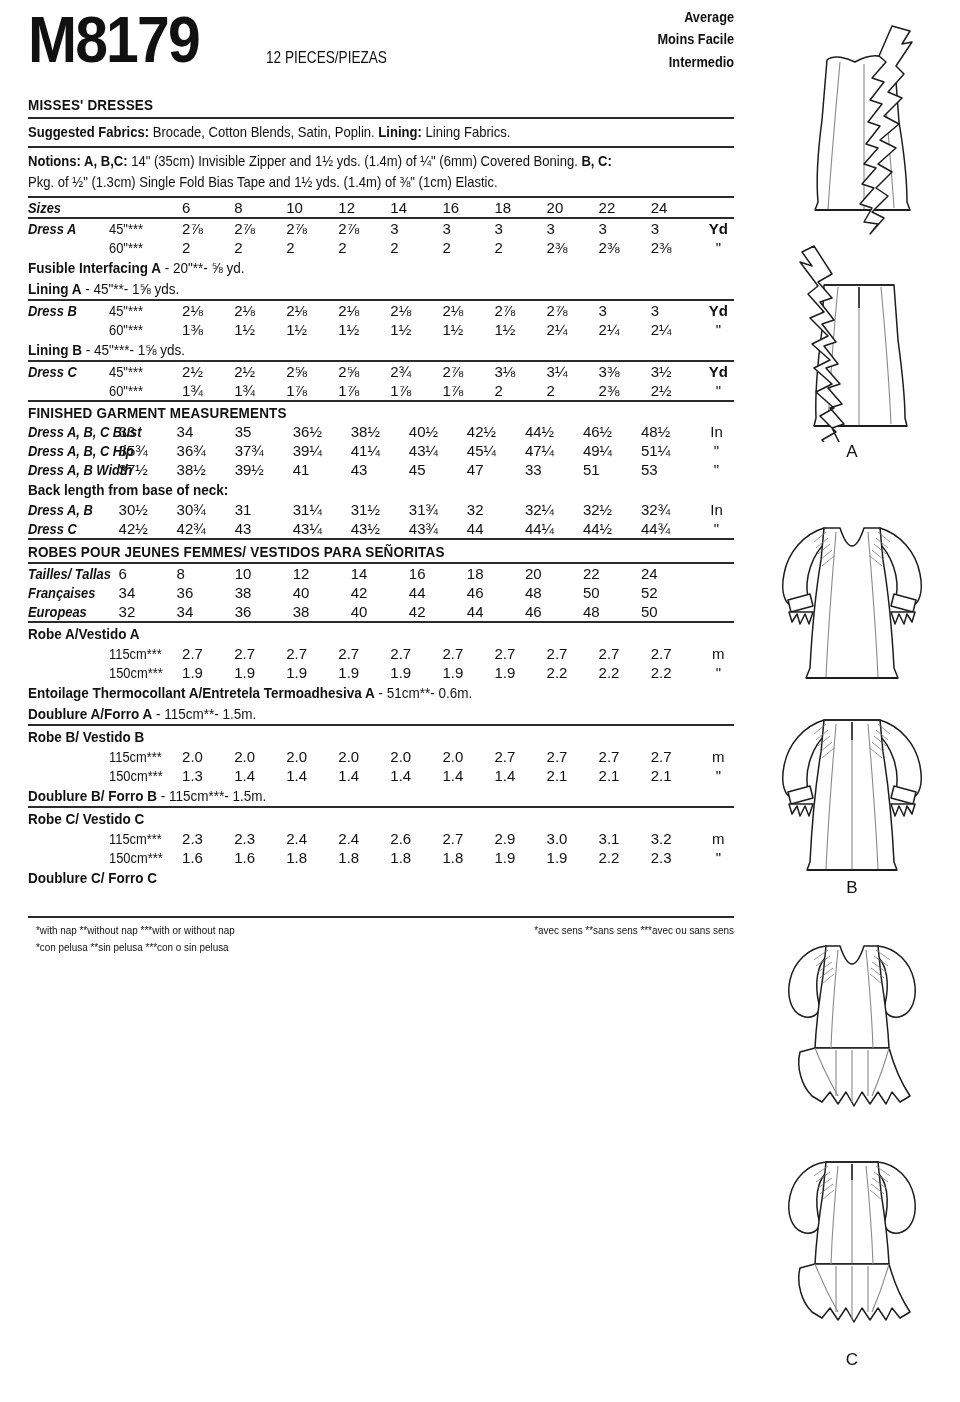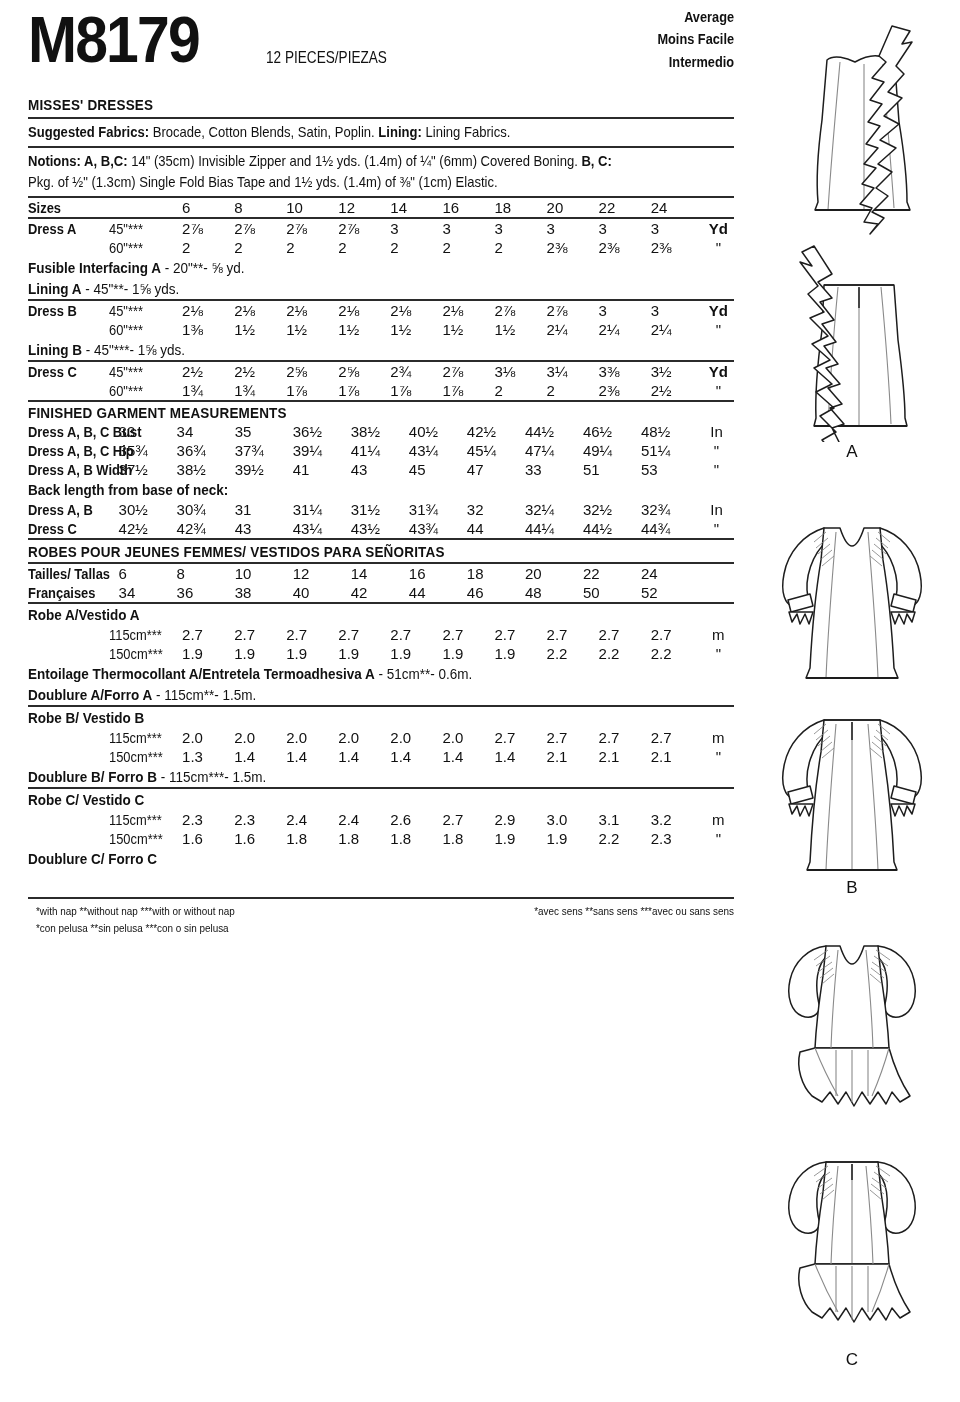--- a/index.html
+++ b/index.html
@@ -49,21 +49,21 @@
     transform:scaleX(0.9); transform-origin:left center; width:111%;
   }
   .para b { font-weight:bold; }
 
   
   .tbl { width:100%; border-collapse:collapse; table-layout:fixed; }
   .tbl td {
     font-size:15px; padding:1px 0; vertical-align:baseline;
     white-space:nowrap;
   }
-  .c-lab  { width:78px; font-weight:bold; }
+  .c-lab  { width:78px; font-weight:bold;font-style:italic; }
   .c-wid  { width:70px; }
   .c-num  { width:50px; text-align:left; }
   .c-unit { width:30px; text-align:center; }
   .sq     { transform:scaleX(0.86); transform-origin:left center; display:inline-block; }
   .bold   { font-weight:bold; }
 
   .oneline {
     font-size:15px; font-weight:bold; padding:2px 0;
     transform:scaleX(0.9); transform-origin:left center; white-space:nowrap;
   }
@@ -370,20 +370,34 @@
         <td class="c-num">34</td>
         <td class="c-num">36</td>
         <td class="c-num">38</td>
         <td class="c-num">40</td>
         <td class="c-num">42</td>
         <td class="c-num">44</td>
         <td class="c-num">46</td>
         <td class="c-num">48</td>
         <td class="c-num">50</td>
         <td class="c-num">52</td>
+        <td class="c-unit"></td>
+      </tr>
+      <tr>
+        <td class="c-lab" colspan="2"><span class="sq bold">Europeas</span></td>
+        <td class="c-num">32</td>
+        <td class="c-num">34</td>
+        <td class="c-num">36</td>
+        <td class="c-num">38</td>
+        <td class="c-num">40</td>
+        <td class="c-num">42</td>
+        <td class="c-num">44</td>
+        <td class="c-num">46</td>
+        <td class="c-num">48</td>
+        <td class="c-num">50</td>
         <td class="c-unit"></td>
       </tr>
     </tbody>
       </table>
     <div class="rule"></div>
 
     <div class="oneline">Robe A/Vestido A</div>
     <table class="tbl">
       <tbody>
           <tr>

